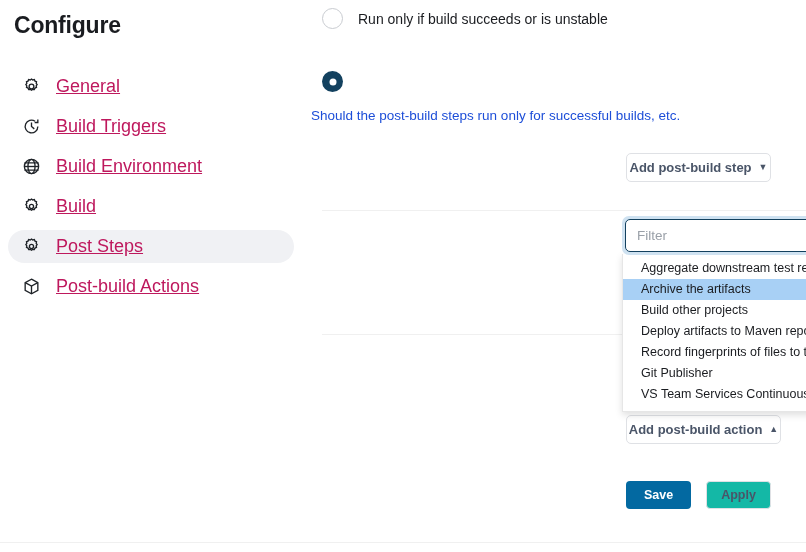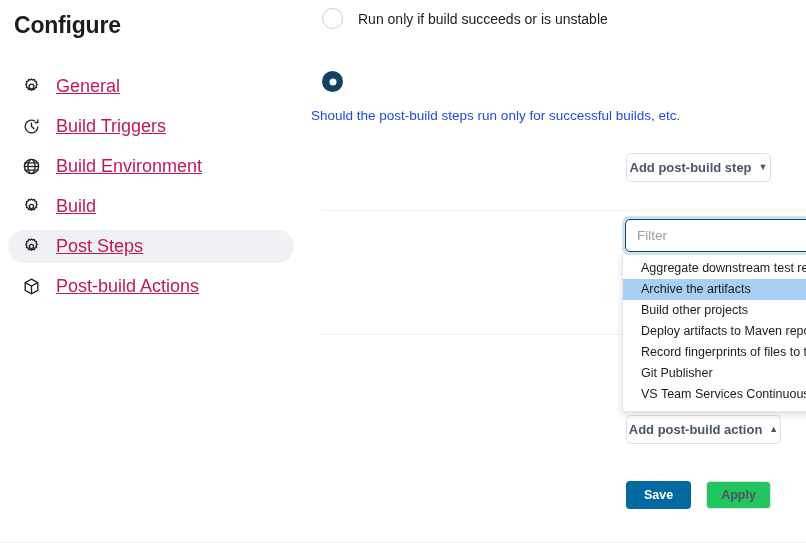--- a/index.html
+++ b/index.html
@@ -232,21 +232,21 @@
     color: #ffffff;
     font-size: 12.5px;
     font-weight: bold;
     font-family: "Liberation Sans", sans-serif;
     cursor: pointer;
   }
   .btn-apply {
     position: absolute;
     left: 406px; top: 481px;
     width: 65px; height: 28px;
-    background: #22c55e;
+    background: #14b8a6;
     border: 1px solid #dfe1e5;
     border-radius: 4px;
     color: #4a5568;
     font-size: 12.5px;
     font-weight: bold;
     font-family: "Liberation Sans", sans-serif;
     cursor: pointer;
   }
 </style>
 </head>

